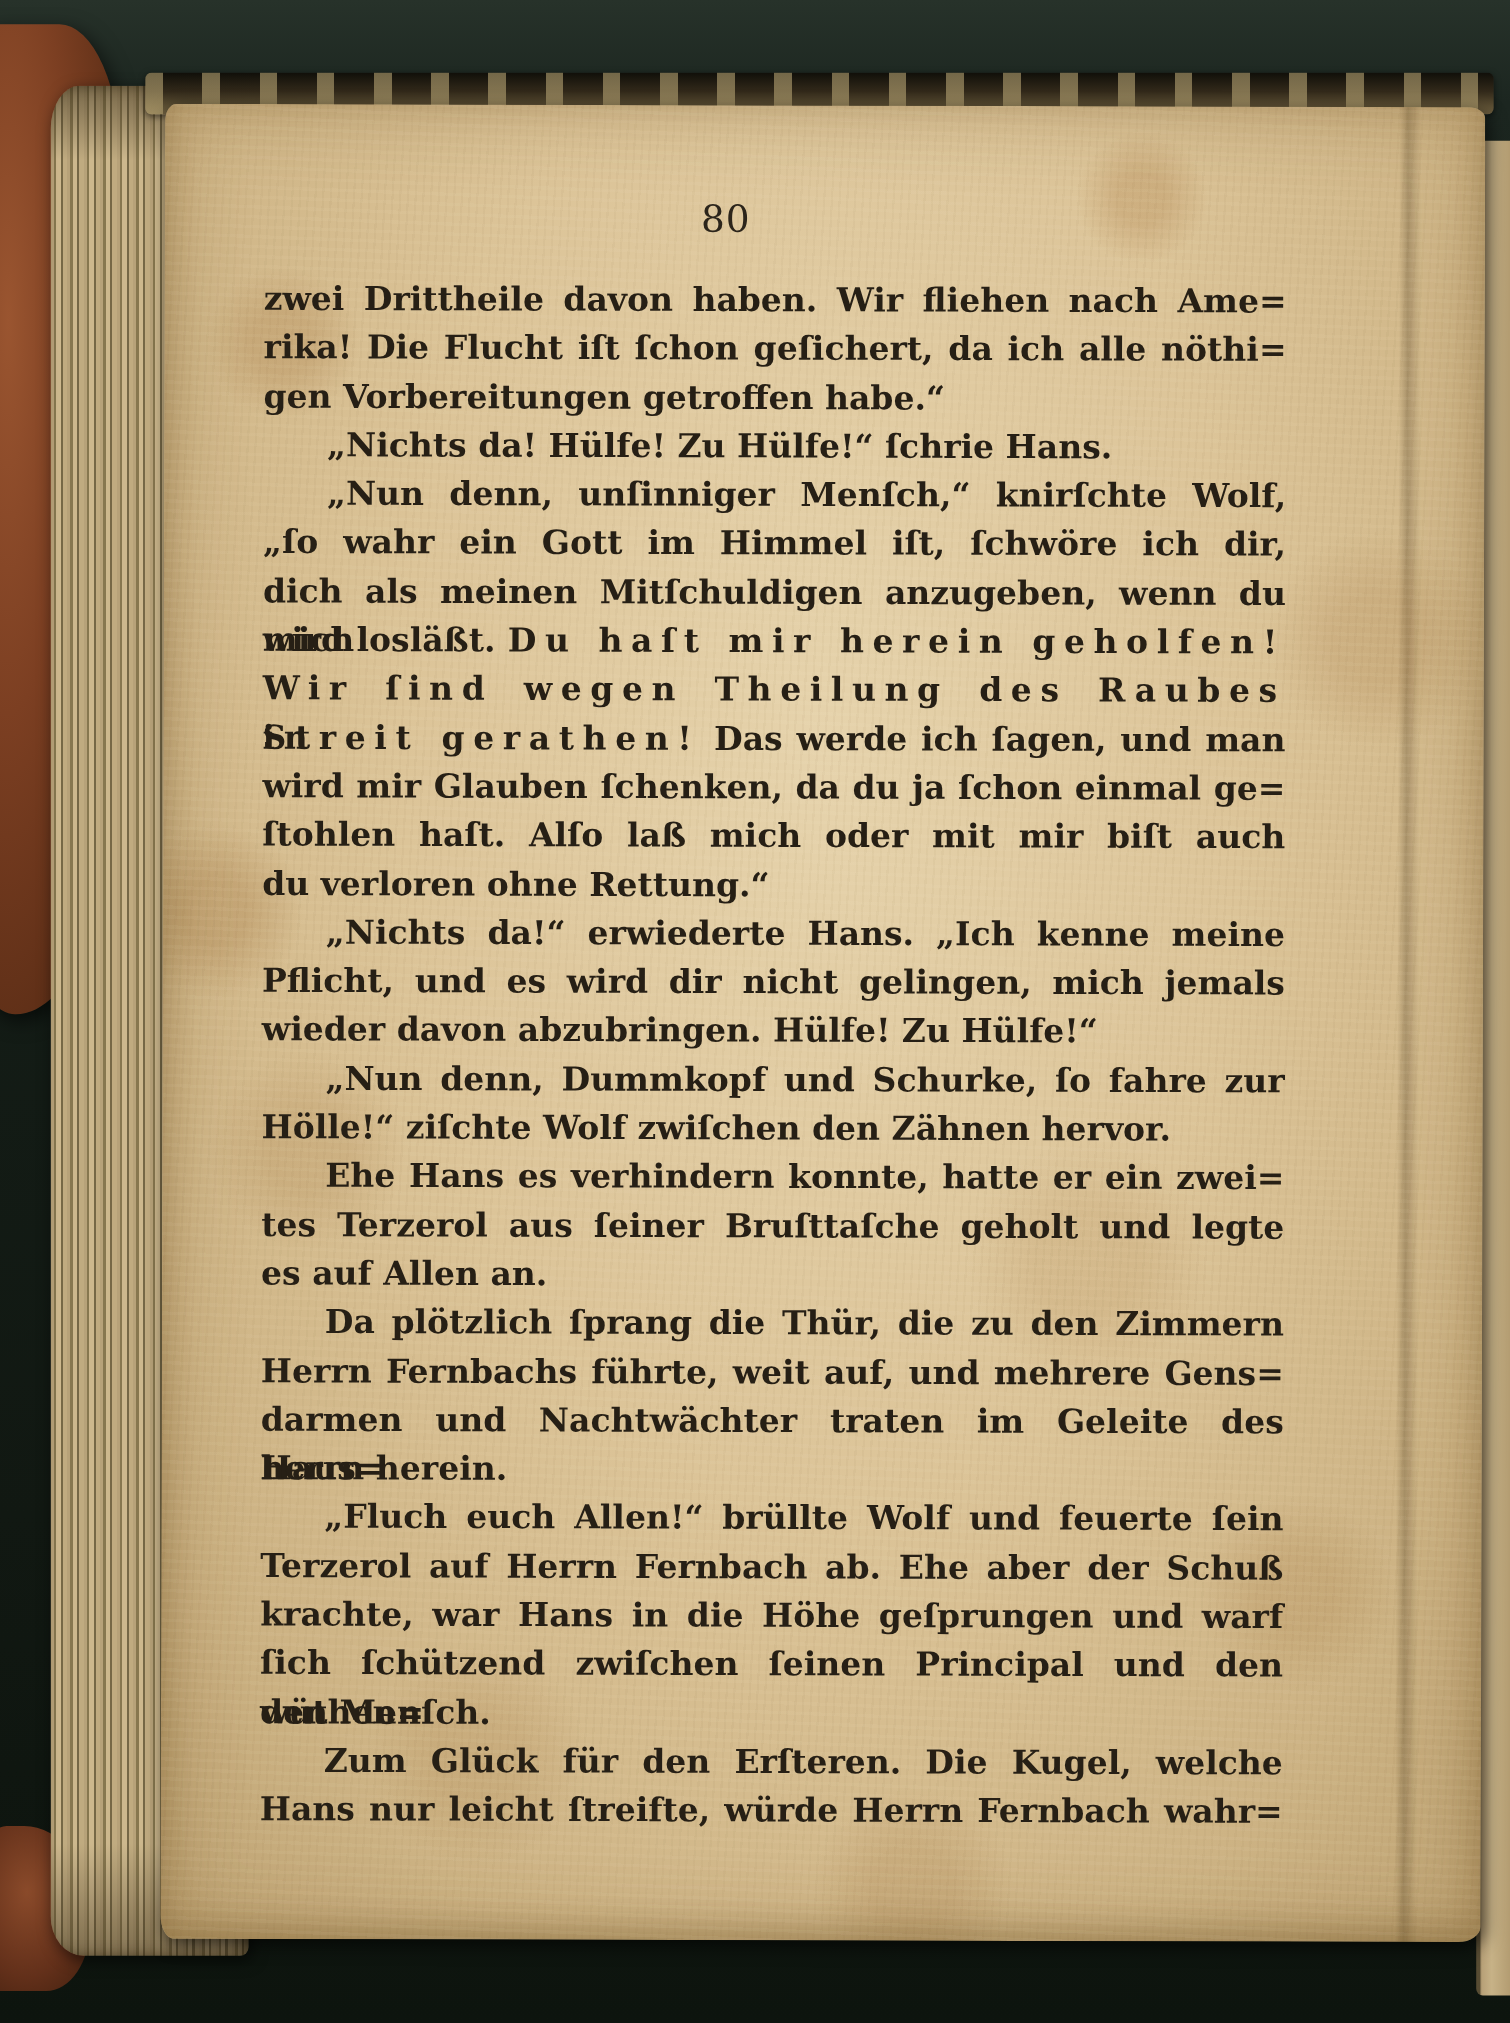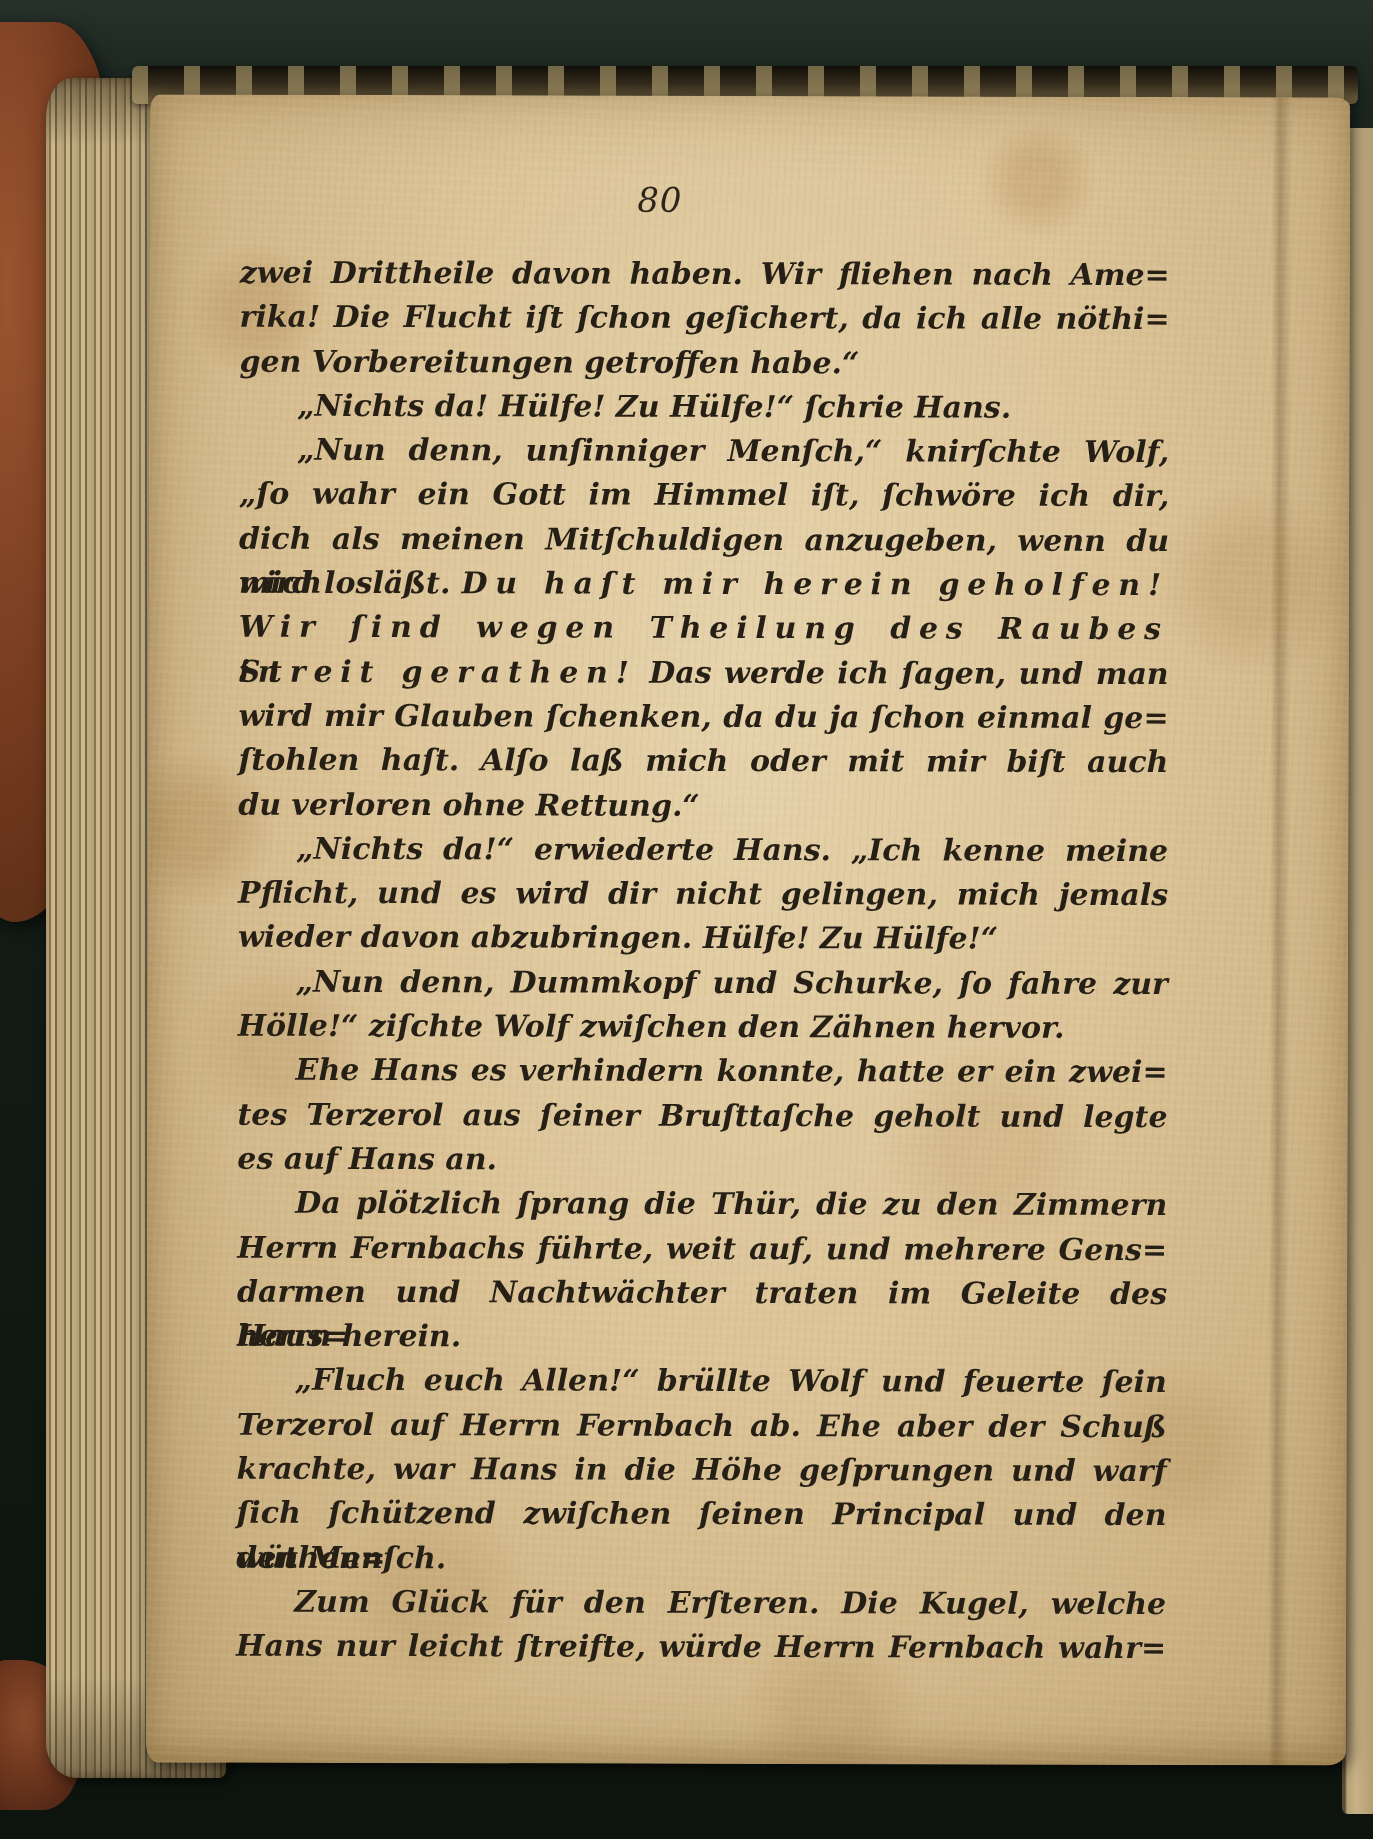--- a/index.html
+++ b/index.html
@@ -2,21 +2,20 @@
 <html><head>
 <meta charset="utf-8">
 <style>
   html,body{margin:0;padding:0;background:#0e1510;}
   .scene{
     position:relative;
     width:1373px;height:1839px;
     overflow:hidden;
     background:linear-gradient(180deg,#27322a 0%,#1c2620 5%,#141d17 40%,#111812 75%,#0d140e 100%);
     font-family:"DejaVu Serif","Liberation Serif",serif;
-    font-style:italic;
   }
   
   .leather{
     position:absolute;left:-18px;top:22px;width:128px;height:900px;
     background:radial-gradient(ellipse at 20% 30%,#9a5530 0%,#7c3f22 40%,#592c15 80%,#3c1d0e 100%);
     border-radius:18px 70px 120px 40px / 20px 160px 300px 60px;
     box-shadow:4px 6px 18px rgba(0,0,0,.6);
   }
   .leather-bottom{
     position:absolute;left:-14px;top:1660px;width:96px;height:150px;
@@ -117,21 +116,21 @@
         <div class="line j"><span>wird mir Glauben ſchenken, da du ja ſchon einmal ge=</span></div>
         <div class="line j"><span>ſtohlen haſt. Alſo laß mich oder mit mir biſt auch</span></div>
         <div class="line"><span>du verloren ohne Rettung.“</span></div>
         <div class="line j ind"><span>„Nichts da!“ erwiederte Hans. „Ich kenne meine</span></div>
         <div class="line j"><span>Pflicht, und es wird dir nicht gelingen, mich jemals</span></div>
         <div class="line"><span>wieder davon abzubringen. Hülfe! Zu Hülfe!“</span></div>
         <div class="line j ind"><span>„Nun denn, Dummkopf und Schurke, ſo fahre zur</span></div>
         <div class="line"><span>Hölle!“ ziſchte Wolf zwiſchen den Zähnen hervor.</span></div>
         <div class="line j ind"><span>Ehe Hans es verhindern konnte, hatte er ein zwei=</span></div>
         <div class="line j"><span>tes Terzerol aus ſeiner Bruſttaſche geholt und legte</span></div>
-        <div class="line"><span>es auf Hans an.</span></div>
+        <div class="line"><span>es auf Allen an.</span></div>
         <div class="line j ind"><span>Da plötzlich ſprang die Thür, die zu den Zimmern</span></div>
         <div class="line j"><span>Herrn Fernbachs führte, weit auf, und mehrere Gens=</span></div>
         <div class="line j"><span>darmen und Nachtwächter traten im Geleite des Haus=</span></div>
         <div class="line"><span>herrn herein.</span></div>
         <div class="line j ind"><span>„Fluch euch Allen!“ brüllte Wolf und feuerte ſein</span></div>
         <div class="line j"><span>Terzerol auf Herrn Fernbach ab. Ehe aber der Schuß</span></div>
         <div class="line j"><span>krachte, war Hans in die Höhe geſprungen und warf</span></div>
         <div class="line j"><span>ſich ſchützend zwiſchen ſeinen Principal und den wüthen=</span></div>
         <div class="line"><span>den Menſch.</span></div>
         <div class="line j ind"><span>Zum Glück für den Erſteren. Die Kugel, welche</span></div>

